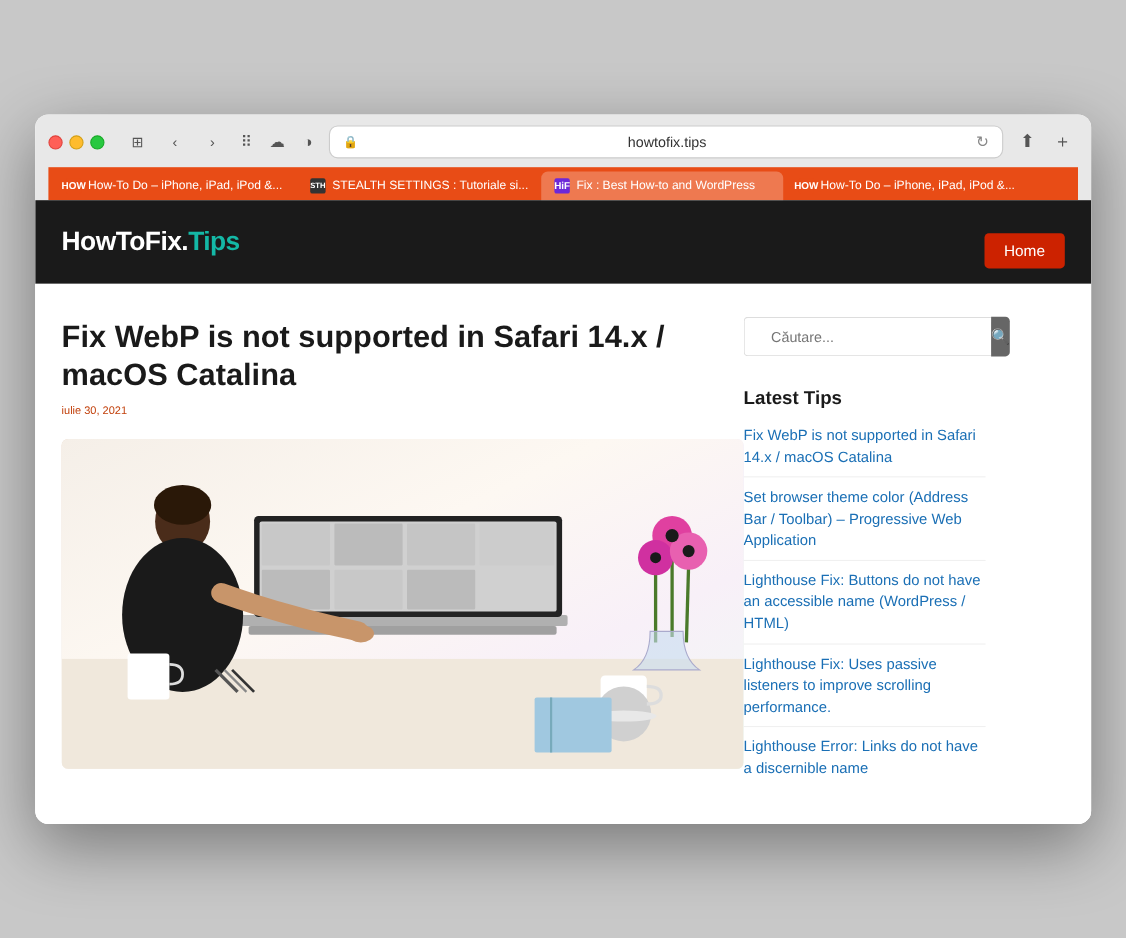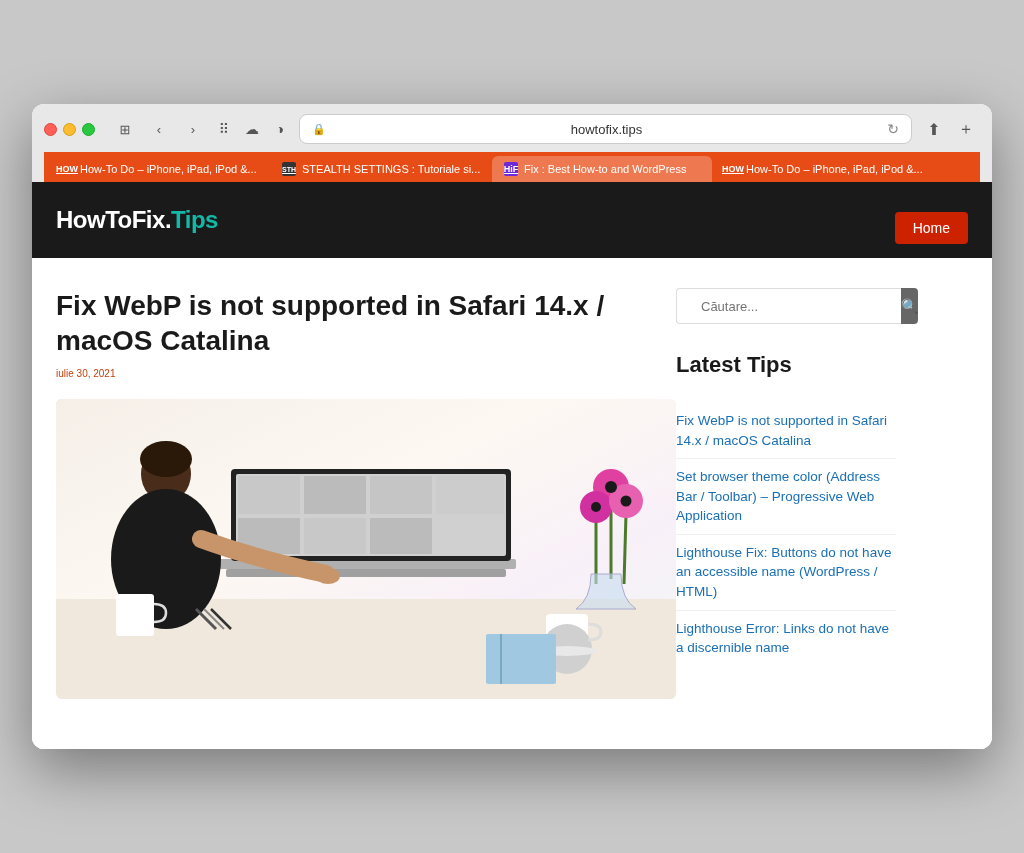--- a/index.html
+++ b/index.html
@@ -166,21 +166,20 @@
     .tab-favicon {
       width: 14px;
       height: 14px;
       border-radius: 2px;
       flex-shrink: 0;
       display: flex;
       align-items: center;
       justify-content: center;
       font-size: 9px;
       font-weight: bold;
-      text-decoration: underline;
     }
 
     .tab-favicon.htd { background: #e84c16; color: #fff; }
     .tab-favicon.stealth { background: #333; color: #fff; font-size: 7px; }
     .tab-favicon.hitf { background: #6d28d9; color: #fff; }
     .tab-favicon.htd2 { background: #e84c16; color: #fff; }
 
     
     .website {
       background: #fff;
@@ -294,24 +293,24 @@
       height: 36px;
       cursor: pointer;
       display: flex;
       align-items: center;
       justify-content: center;
       color: #fff;
       font-size: 14px;
     }
 
     .sidebar-section-title {
-      font-size: 22px;
+      font-size: 17px;
       font-weight: 700;
       color: #1a1a1a;
-      margin-bottom: 25px;
+      margin-bottom: 6px;
     }
 
     .latest-tips-list {
       display: flex;
       flex-direction: column;
       gap: 0;
     }
 
     .tip-link {
       display: block;
@@ -480,19 +479,20 @@
           <input class="search-input" type="text" placeholder="Căutare..." style="">
           <button class="search-btn">🔍</button>
         </div>
 
         <div class="sidebar-section-title">Latest Tips</div>
 
         <div class="latest-tips-list">
           <a class="tip-link" href="#">Fix WebP is not supported in Safari 14.x / macOS Catalina</a>
           <a class="tip-link" href="#">Set browser theme color (Address Bar / Toolbar) – Progressive Web Application</a>
           <a class="tip-link" href="#">Lighthouse Fix: Buttons do not have an accessible name (WordPress / HTML)</a>
+          <a class="tip-link" href="#">Lighthouse Fix: Uses passive listeners to improve scrolling performance.</a>
           <a class="tip-link" href="#">Lighthouse Error: Links do not have a discernible name</a>
         </div>
 
       </div>
     </div>
   </div>
 </div>
 
 </body></html>

